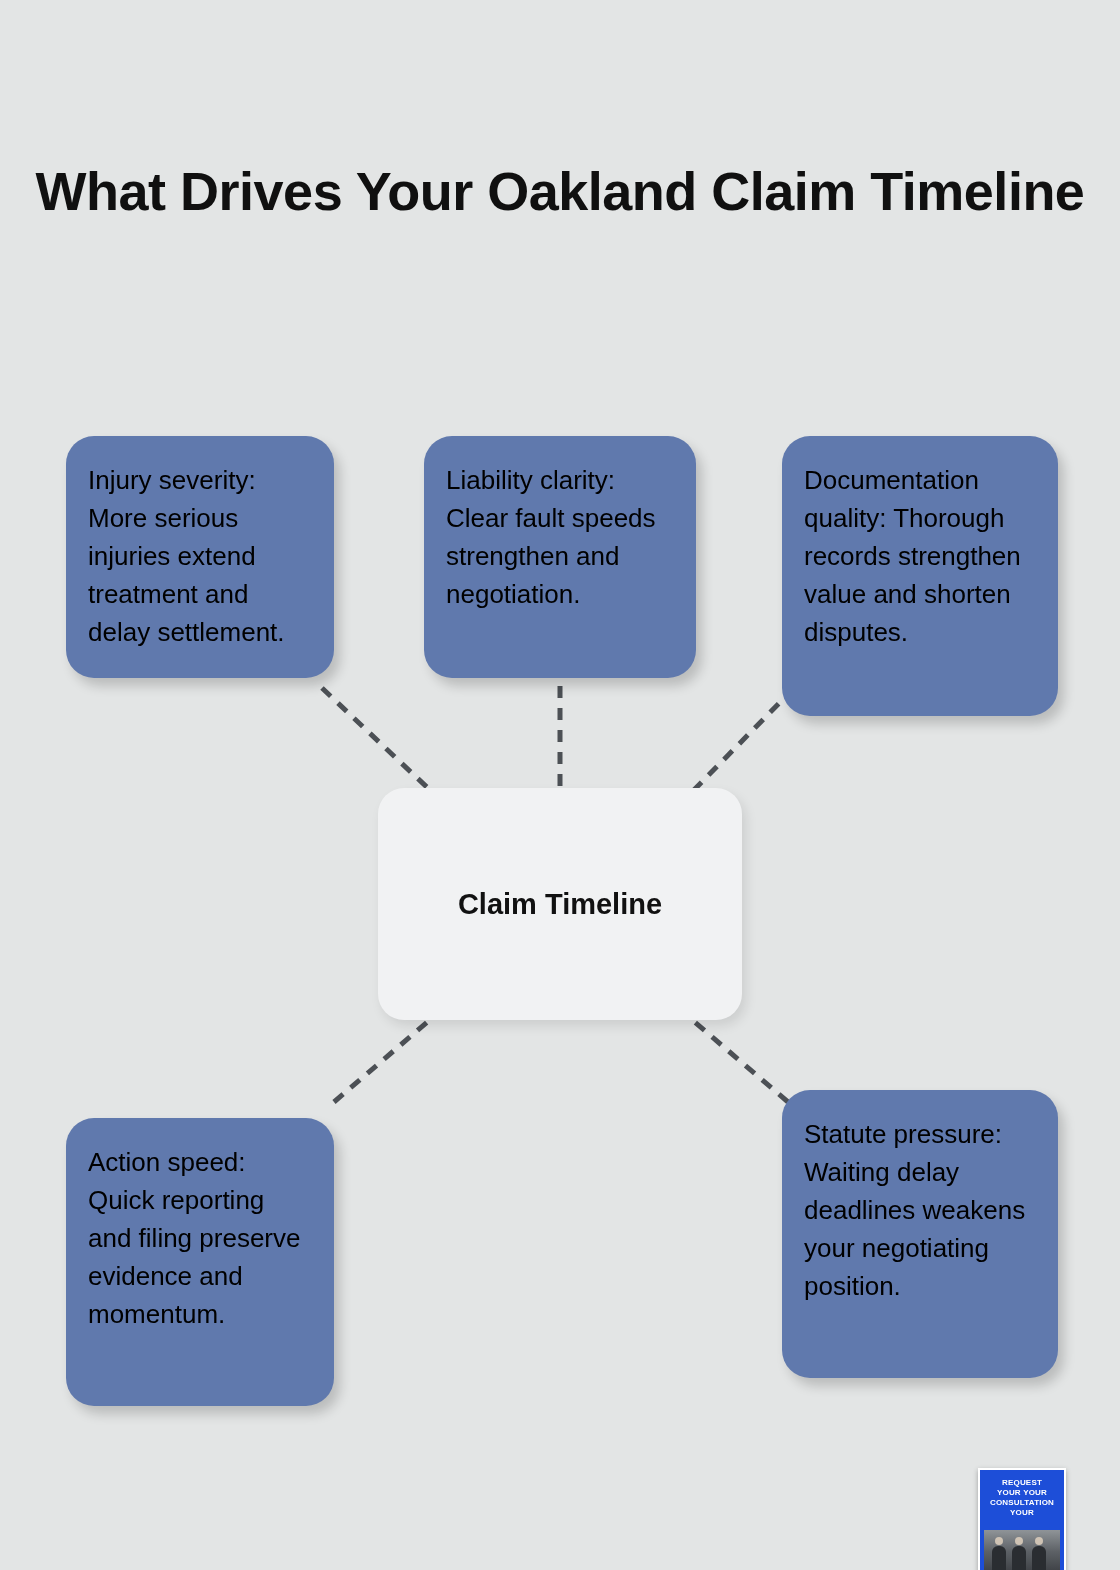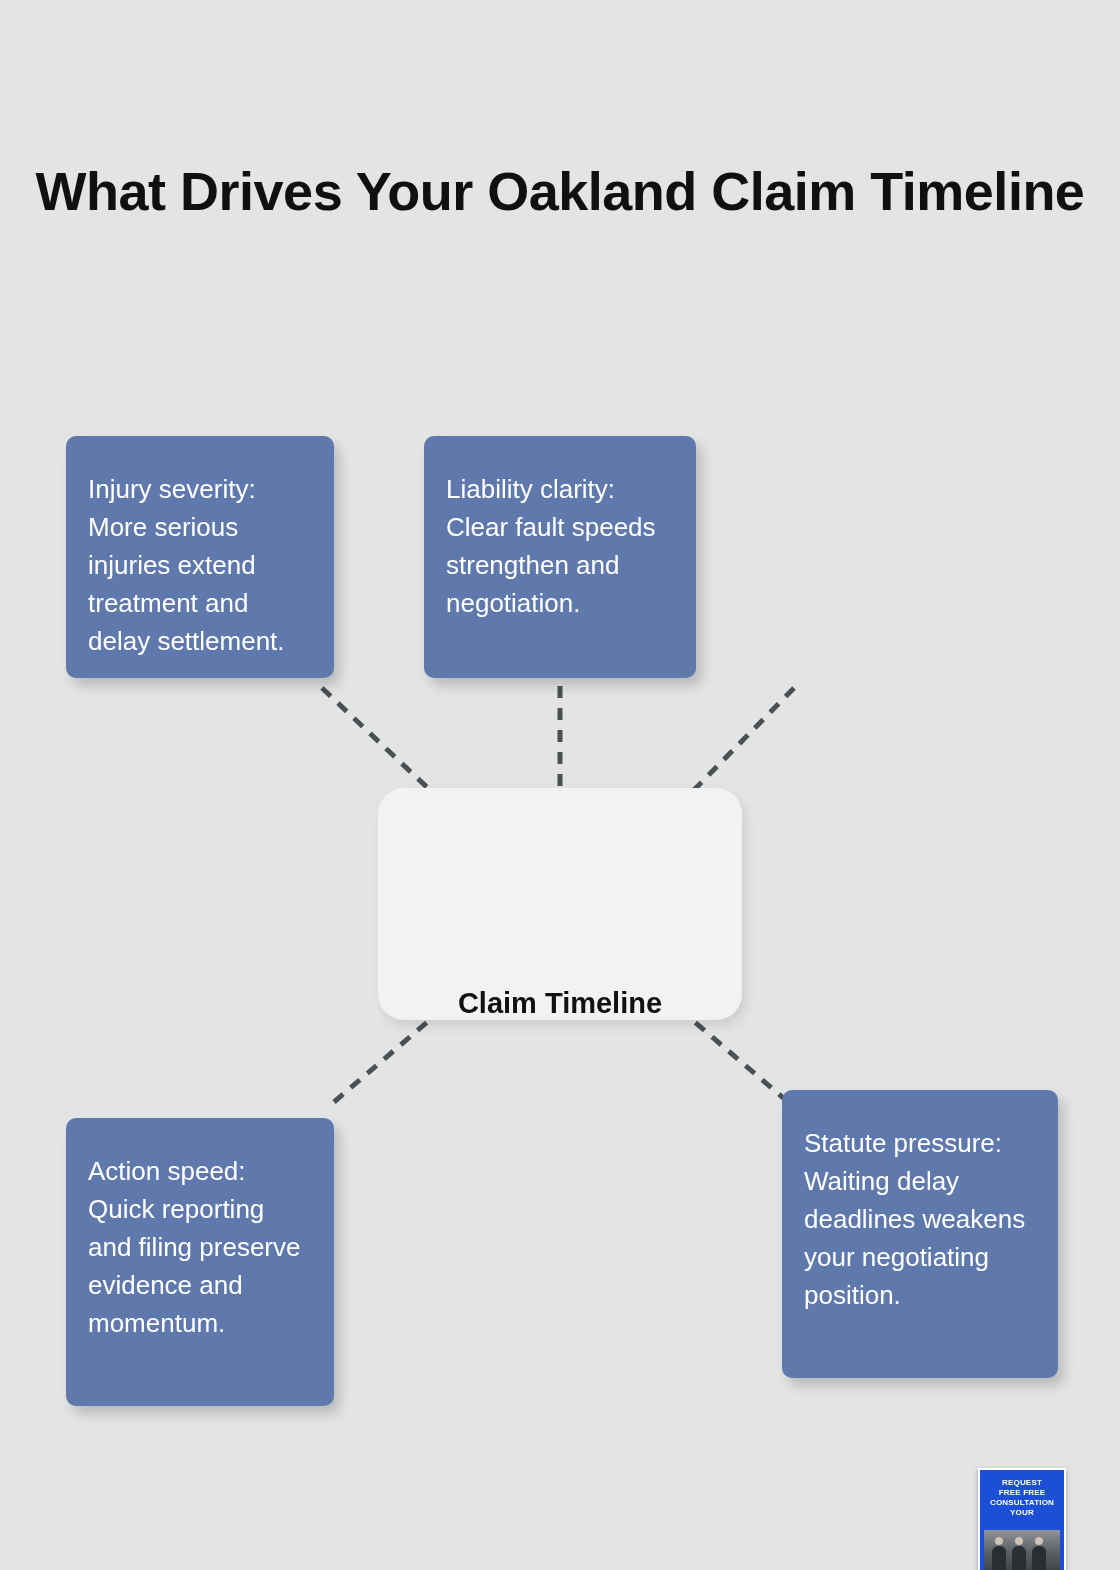--- a/index.html
+++ b/index.html
@@ -35,45 +35,45 @@
   svg.connectors {
     position: absolute;
     top: 0;
     left: 0;
     width: 1120px;
     height: 1570px;
   }
   .node {
     position: absolute;
     background: #6079ad;
-    border-radius: 10px;
+    border-radius: 28px;
     box-sizing: border-box;
-    padding: 35px 22px 24px 22px;
-    color: #ffffff;
+    padding: 26px 22px 24px 22px;
+    color: #000000;
     font-size: 26px;
     line-height: 1.46;
     box-shadow: 6px 8px 12px rgba(0,0,0,0.18);
   }
   .node-a { left: 66px;  top: 396px; width: 268px; height: 242px; }
   .node-b { left: 424px; top: 396px; width: 272px; height: 242px; }
   .node-c { left: 782px; top: 396px; width: 276px; height: 280px; }
   .node-d { left: 66px;  top: 1078px; width: 268px; height: 288px; }
   .node-e { left: 782px; top: 1050px; width: 276px; height: 288px; }
 
   .center-node {
     position: absolute;
     left: 378px;
     top: 748px;
     width: 364px;
     height: 232px;
     background: #f1f2f3;
     border-radius: 26px;
     box-shadow: 4px 6px 12px rgba(0,0,0,0.10);
     display: flex;
-    align-items: flex-end;
+    align-items: center;
     justify-content: center;
   }
   .center-label {
     font-size: 29px;
     font-weight: bold;
     color: #111111;
     text-align: center;
   }
   .badge {
     position: absolute;
@@ -141,37 +141,40 @@
   </svg>
 
   <div class="node node-a">
     <span>Injury severity: More serious injuries extend treatment and delay settlement.</span>
   </div>
 
   <div class="node node-b">
     <span>Liability clarity: Clear fault speeds strengthen and negotiation.</span>
   </div>
 
+  <div class="node node-c">
+    <span>Documentation quality: Thorough records strengthen value and shorten disputes.</span>
+  </div>
 
   <div class="node node-d">
     <span>Action speed: Quick reporting and filing preserve evidence and momentum.</span>
   </div>
 
   <div class="node node-e">
     <span>Statute pressure: Waiting delay deadlines weakens your negotiating position.</span>
   </div>
 
   <div class="center-node">
     <span class="center-label">Claim Timeline</span>
   </div>
 
   <div class="badge">
     <div class="badge-text">
       <div>REQUEST</div>
-      <div>FREE FREE</div>
+      <div>YOUR YOUR</div>
       <div>CONSULTATION</div>
       <div>YOUR</div>
     </div>
     <div class="badge-photo">
       <div class="fig f1"></div>
       <div class="fig f2"></div>
       <div class="fig f3"></div>
     </div>
   </div>
 

